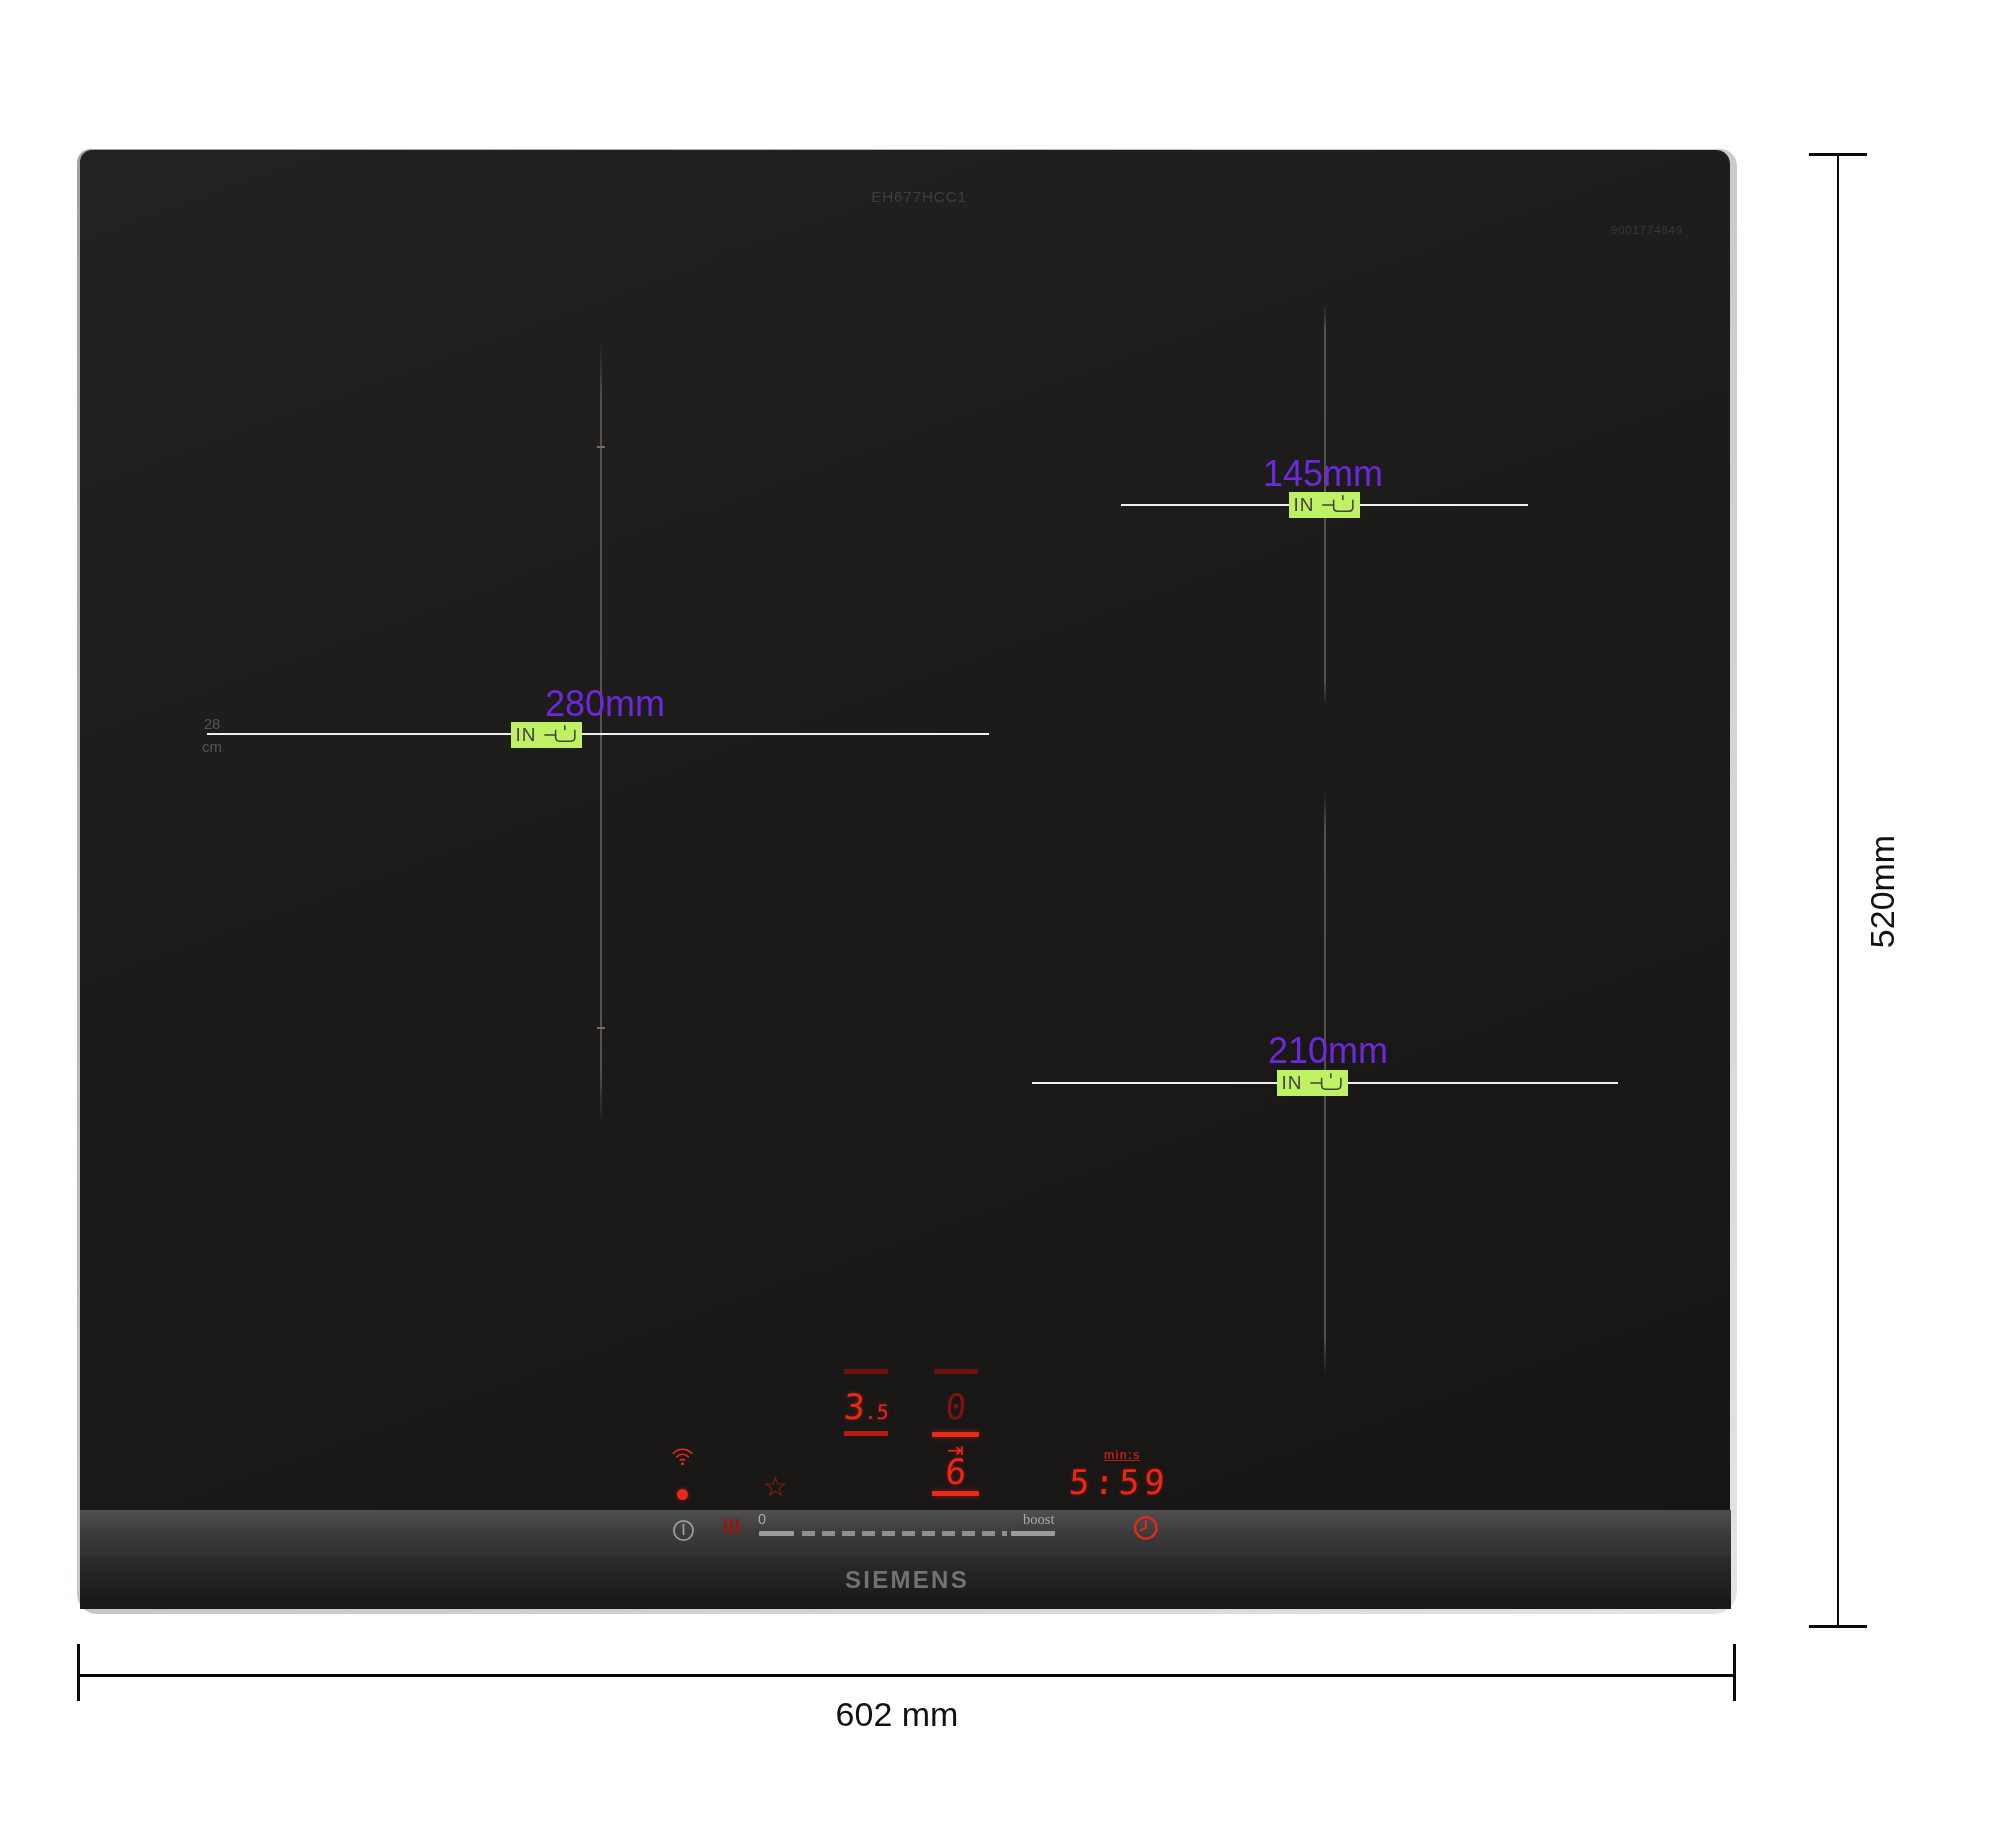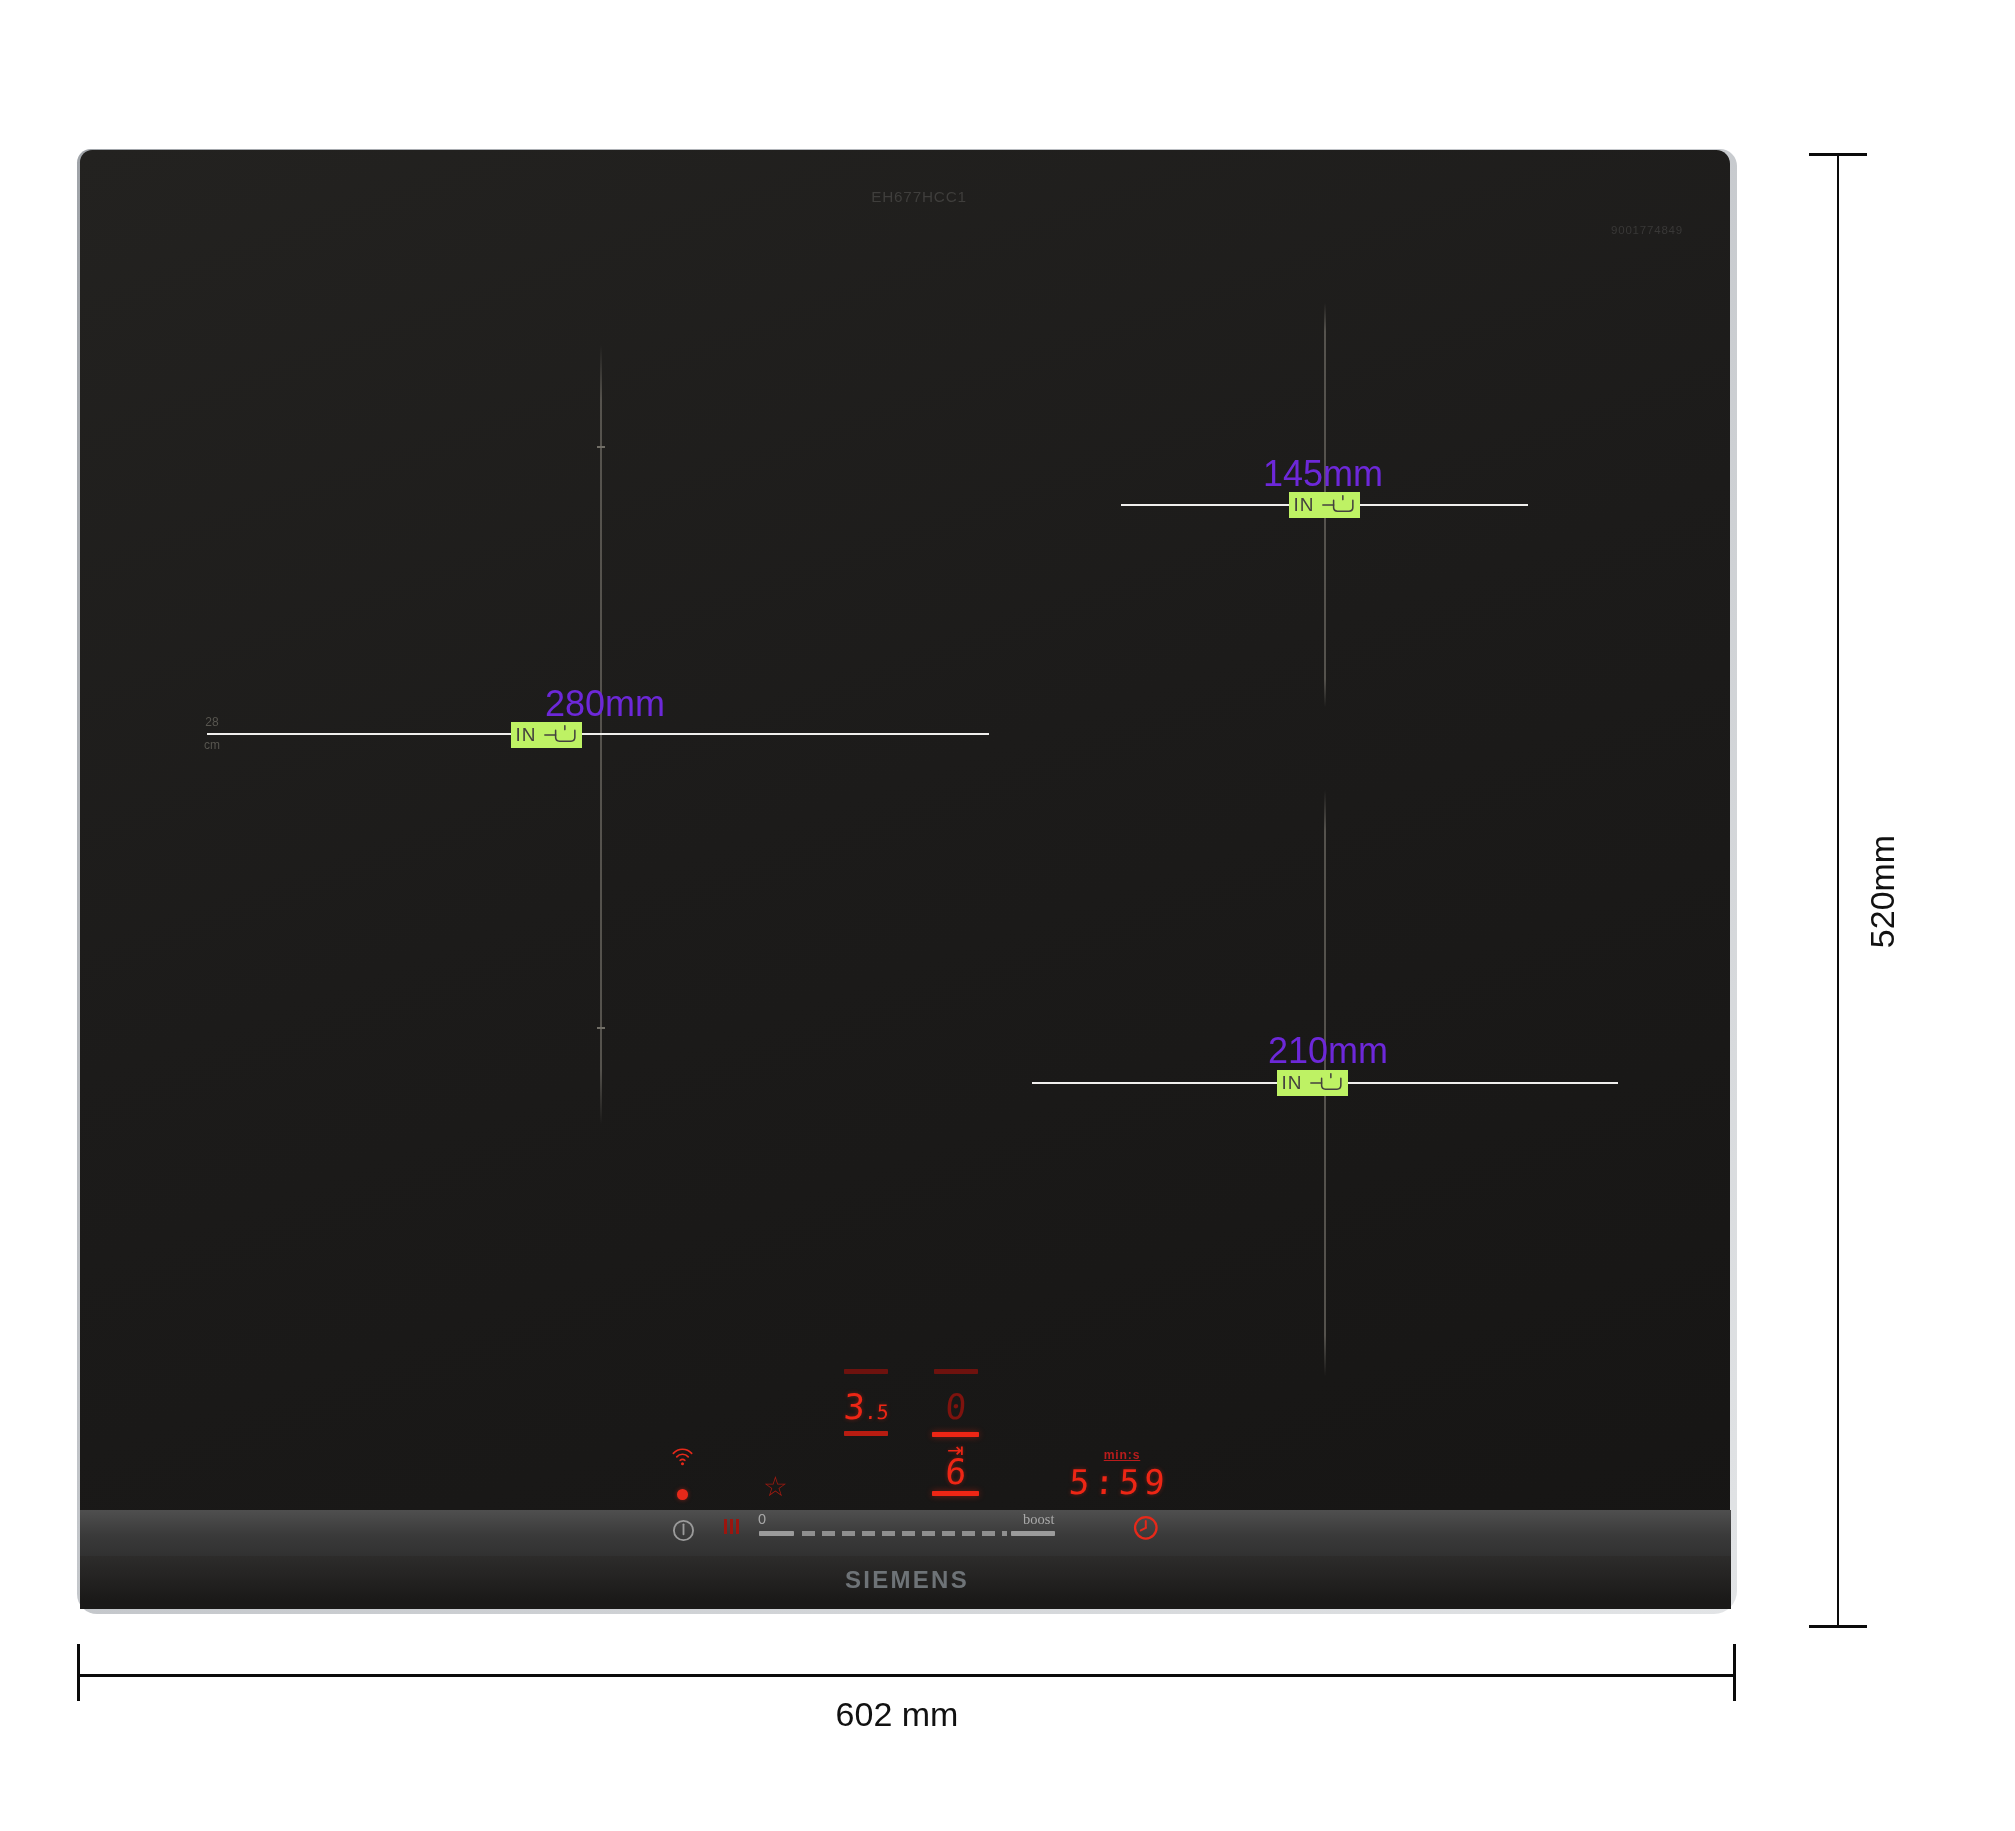--- a/index.html
+++ b/index.html
@@ -18,21 +18,21 @@
   .code-label{position:absolute;left:1586px;top:224px;width:122px;text-align:center;
     font-size:11.5px;color:#393837;letter-spacing:0.8px;}
 
   
   .vline{position:absolute;width:1.5px;
     background:linear-gradient(180deg,rgba(95,92,86,0) 0%,rgba(95,92,86,.85) 7%,
       rgba(95,92,86,.85) 93%,rgba(95,92,86,0) 100%);}
   .tick{position:absolute;width:7.7px;height:1.5px;background:#716e66;}
   .zone-line{position:absolute;height:2.3px;background:#f0efed;z-index:3;}
   .zone-label{position:absolute;width:230px;text-align:center;font-size:36px;color:#6d28d9;z-index:3;}
-  .frac{position:absolute;width:26px;text-align:center;font-size:12px;color:#57554f;z-index:2;}
+  .frac{position:absolute;width:26px;text-align:center;font-size:15px;color:#57554f;z-index:2;}
   .in-patch{position:absolute;height:26px;background:#bef264;z-index:4;display:flex;
     align-items:center;gap:7.7px;padding:0 4.6px;}
   .in-word{font-size:19px;color:#44423e;letter-spacing:0.8px;}
 
   
   .bar{position:absolute;height:4.6px;border-radius:0.8px;}
   .bar.dim{background:#6e120e;}
   .bar.mid{background:#b81c11;}
   .bar.bright{background:#ee2615;box-shadow:0 0 6.1px rgba(238,38,21,.45);}
   .seg{position:absolute;font-family:"DejaVu Sans Mono",monospace;color:#ee2615;

